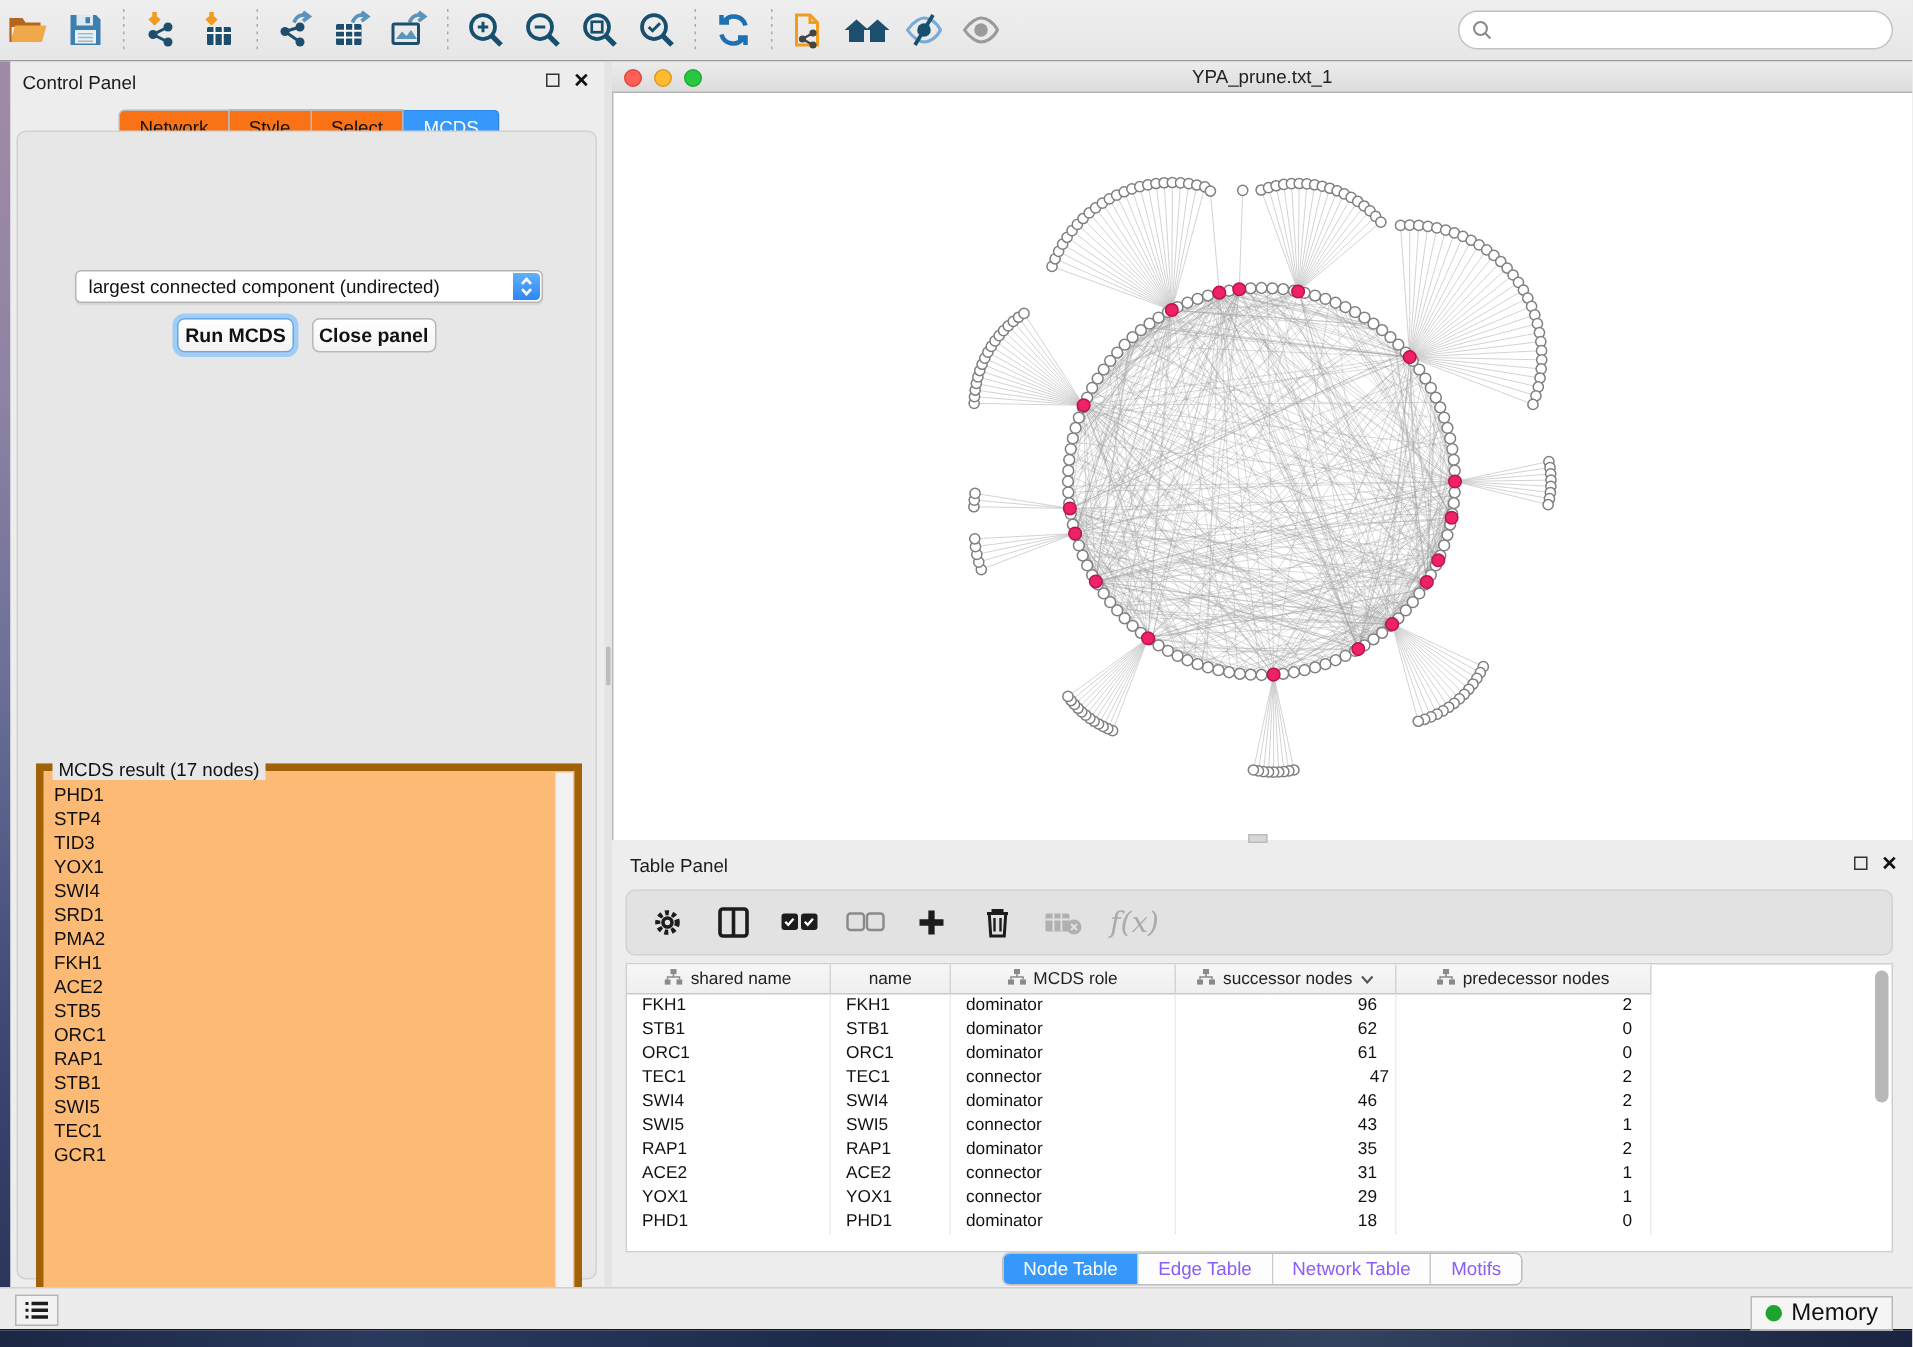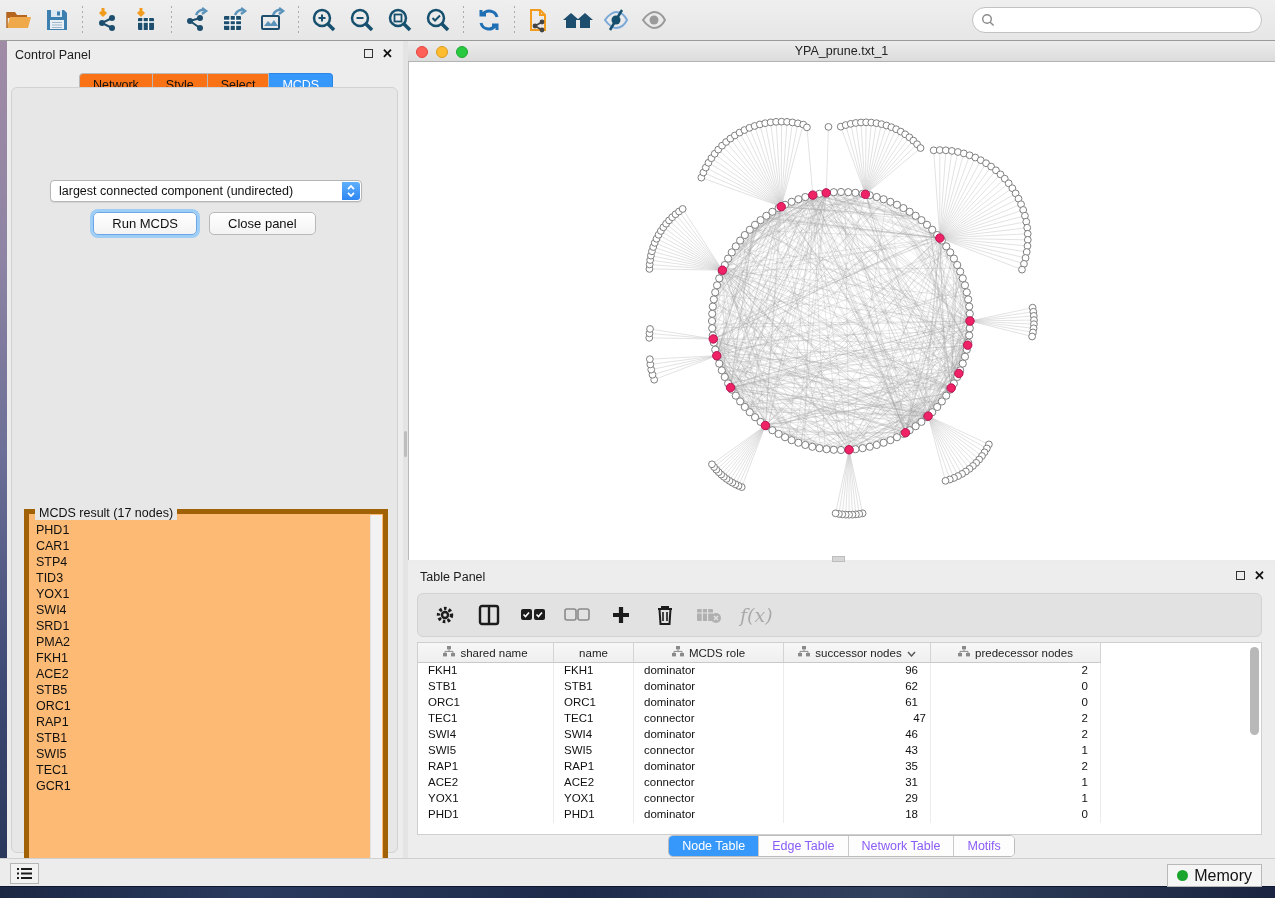--- a/index.html
+++ b/index.html
@@ -44,21 +44,21 @@
 
   .opt-label { position:absolute; left:0; top:68px; width:100%; text-align:center; font-size:13px; color:#111; }
   .opt-select { position:absolute; left:38px; top:92px; width:312px; height:22px; background:#fff;
     border:1px solid #b5b5b5; border-radius:4px; display:flex; align-items:center; font-size:12.5px; color:#111;
     padding-left:8px; box-shadow:0 1px 1px rgba(0,0,0,.08); }
   .opt-stepper { position:absolute; right:1px; top:1px; bottom:1px; width:18px; background:linear-gradient(#5fb0fc,#2e86f3);
     border-radius:0 3px 3px 0; display:flex; flex-direction:column; align-items:center; justify-content:center; color:#fff; }
   .opt-stepper svg { display:block; }
   .cp-buttons { position:absolute; left:0; top:124px; width:100%; display:flex; justify-content:center; gap:12px; }
   .cp-btn { font-size:13px; color:#111; background:linear-gradient(#ffffff,#f3f3f3);
-    border:1px solid #b9b9b9; border-radius:5px; padding:3px 18px; }
+    border:1px solid #b9b9b9; border-radius:5px; padding:3px 4px;font-weight:bold; }
   .cp-btn.focused { box-shadow:0 0 0 3px #9ecdf6; border-color:#6aa7e8; }
 
   .result-box { position:absolute; left:12px; top:421px; width:364px; height:372px;
     border:5px solid #a16207; background:#fdba74; }
   .result-legend { position:absolute; left:6px; top:-8px; background:#e7e7e7; padding:0 4px; font-size:12.5px; color:#111; }
   .result-list { position:absolute; left:1px; top:8px; right:13px; bottom:1px; overflow:hidden;
     font-size:12.5px; color:#111; padding-left:6px; }
   .result-list div { line-height:16px; }
   .result-scroll { position:absolute; right:1px; top:1px; bottom:1px; width:12px; background:#f2f2f2; border-left:1px solid #e2e2e2; }
 
@@ -279,21 +279,20 @@
         </span>
       </div>
       <div class="cp-buttons">
         <button class="cp-btn focused">Run MCDS</button>
         <button class="cp-btn">Close panel</button>
       </div>
       <div class="result-box">
         <span class="result-legend">MCDS result (17 nodes)</span>
         <div class="result-list" id="result-list">
             <div>PHD1</div>
-            <div>CAR1</div>
             <div>STP4</div>
             <div>TID3</div>
             <div>YOX1</div>
             <div>SWI4</div>
             <div>SRD1</div>
             <div>PMA2</div>
             <div>FKH1</div>
             <div>ACE2</div>
             <div>STB5</div>
             <div>ORC1</div>

